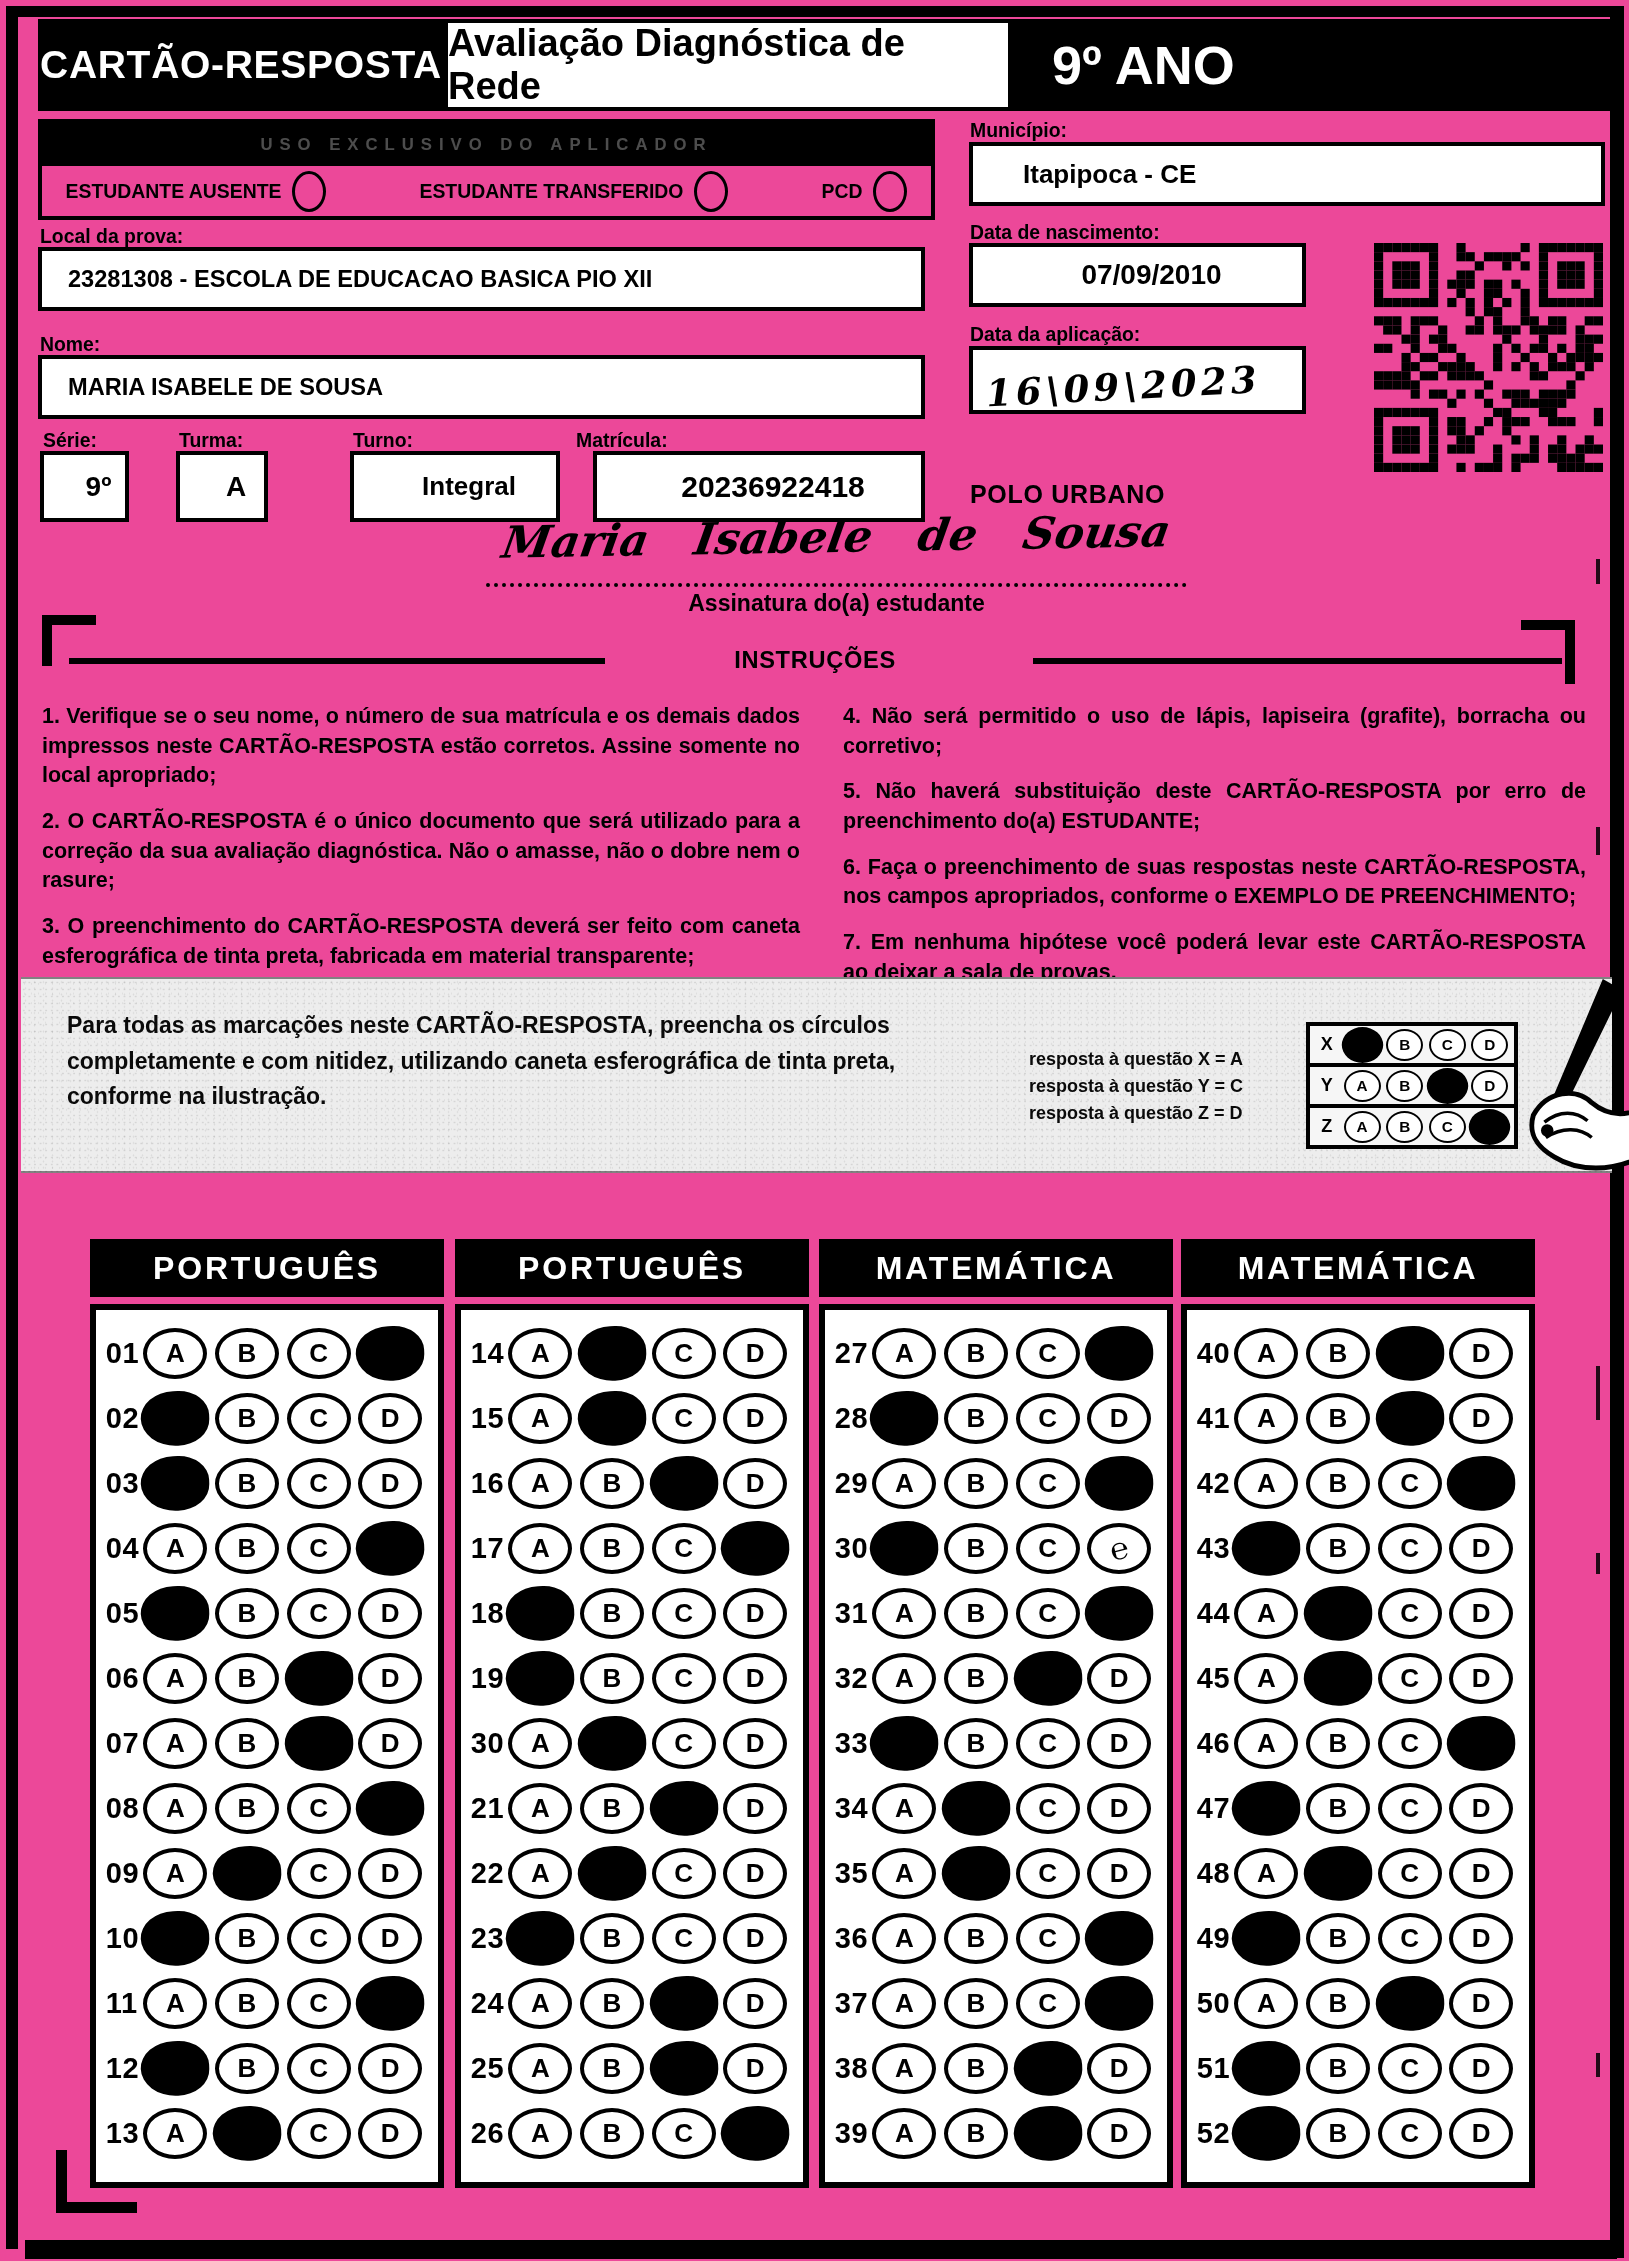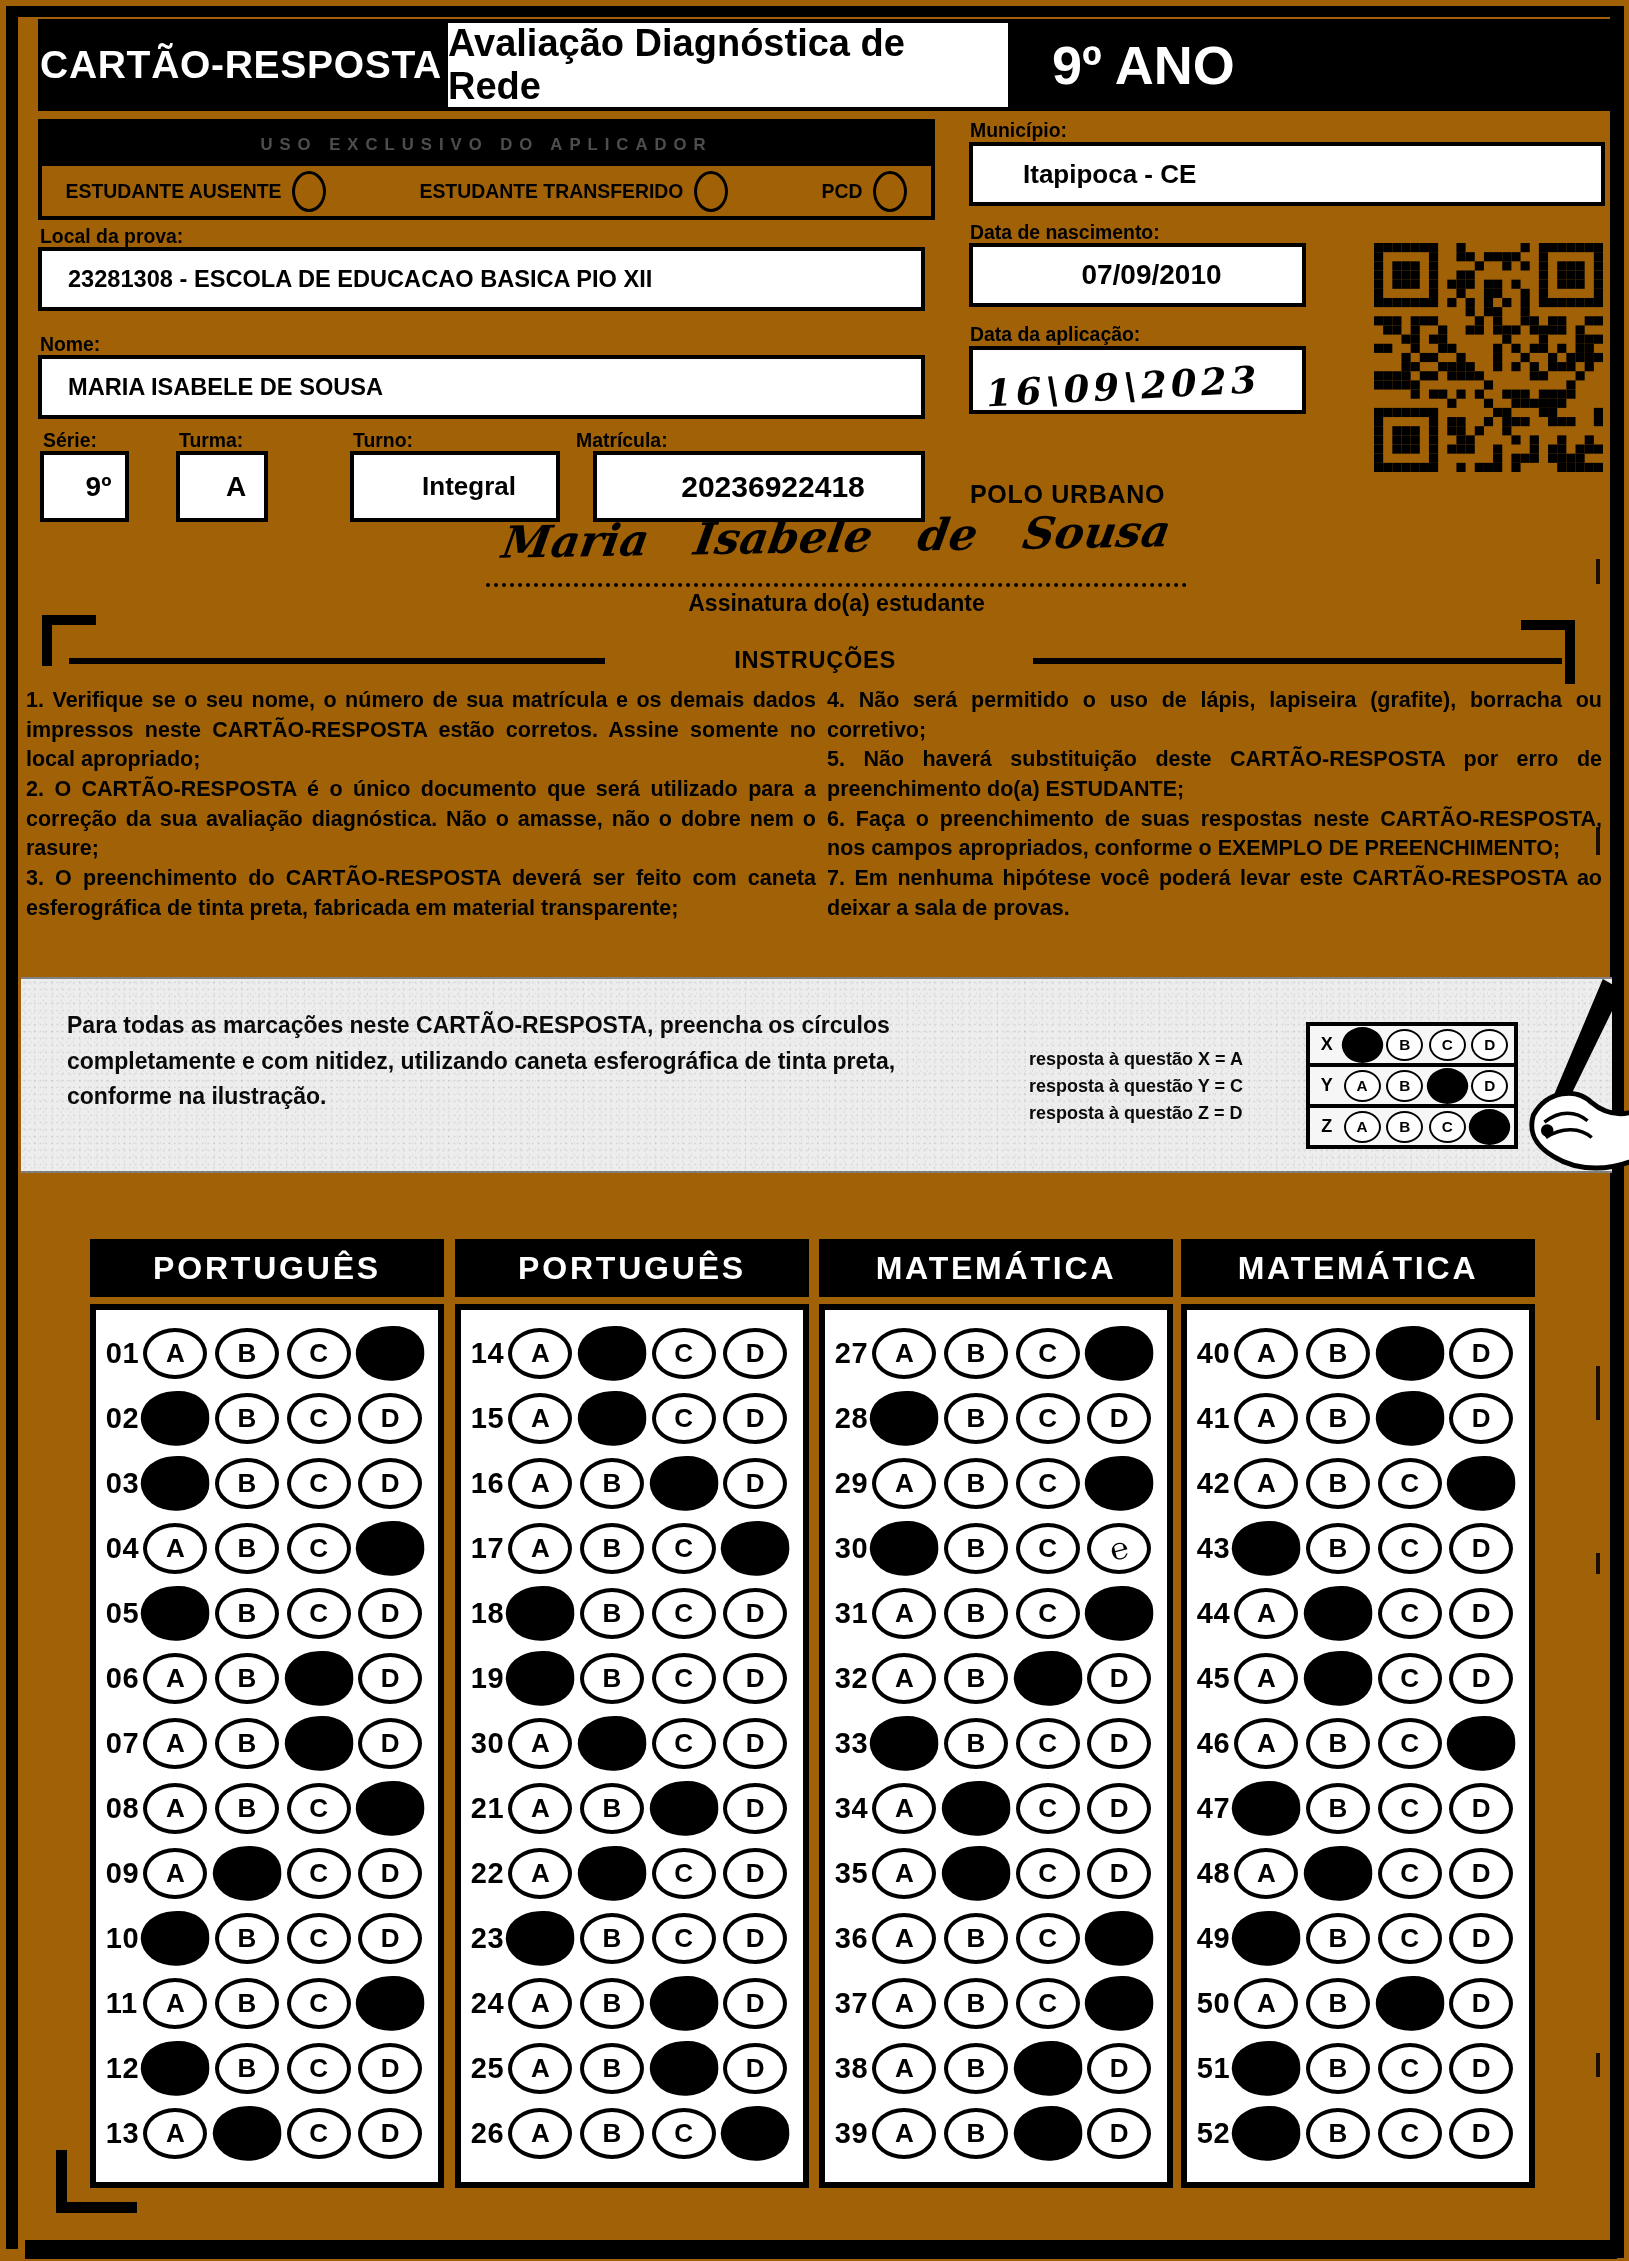--- a/index.html
+++ b/index.html
@@ -1,16 +1,16 @@
 <!DOCTYPE html>
 <html style="font-size:11px"><head>
 <meta charset="utf-8">
 <style>
   html,body{margin:0;padding:0;background:#888;}
-  .page{position:relative;width:1630px;height:2261px;background:#a16207;overflow:hidden;
+  .page{position:relative;width:1630px;height:2261px;background:#ec4899;overflow:hidden;
         font-family:"Liberation Sans",sans-serif;color:#000;}
   
   .bar{position:absolute;background:#000;}
   
   .hdr-black{position:absolute;background:#000;color:#fff;display:flex;align-items:center;}
   .hdr-title{left:38px;top:19.4px;width:406px;height:92px;justify-content:center;
              font-size:39px;font-weight:bold;letter-spacing:0.7px;}
   .hdr-assess{position:absolute;left:444px;top:19.4px;width:568px;height:92px;background:#fff;
               border:4.9px solid #000;box-sizing:border-box;display:flex;align-items:center;justify-content:center;
               font-size:38px;font-weight:bold;}
@@ -33,21 +33,21 @@
             font-family:"DejaVu Serif",serif;font-style:italic;font-size:44px;font-weight:bold;
             transform:skewX(-10deg) rotate(-1deg);word-spacing:30.5px;white-space:nowrap;}
   .sig-label{position:absolute;left:486px;top:590px;width:701px;text-align:center;font-size:23px;font-weight:bold;}
   .hand-date{width:100%;font-family:"DejaVu Serif",serif;font-style:italic;font-weight:bold;
              font-size:37px;transform:rotate(-3deg) translateY(5.6px);letter-spacing:4.2px;padding-left:12.5px;}
   
   .crn{position:absolute;background:#000;}
   
   .instr-title{position:absolute;left:604px;top:647px;width:422px;text-align:center;font-size:23.6px;font-weight:bold;letter-spacing:0.7px;}
   .instr-col{position:absolute;top:686px;font-size:21.5px;font-weight:bold;line-height:1.38;text-align:justify;}
-  .instr-col p{margin:0;}
+  .instr-col p{margin:16px;}
   
   .band{position:absolute;left:21px;top:977px;width:1591px;height:196px;box-sizing:border-box;
         border-top:2.1px solid rgba(0,0,0,.45);border-bottom:2.1px solid rgba(0,0,0,.45);
         background-image:radial-gradient(circle,rgba(0,0,0,.10) 0.7px,transparent 1.2px),
                          radial-gradient(circle,rgba(0,0,0,.08) 0.7px,transparent 1.1px),
                          radial-gradient(circle,rgba(0,0,0,.06) 0.7px,transparent 1px);
         background-size:5.6px 7px,9px 6.2px,7px 9.7px;background-color:#ededed;}
   .band-text{position:absolute;left:46px;top:29px;width:909px;font-size:23px;font-weight:bold;line-height:1.55;color:#0a0a0a;}
   .band-legend{position:absolute;left:1008px;top:67px;font-size:18px;font-weight:bold;line-height:1.5;color:#0a0a0a;}
   .ex-grid{position:absolute;left:1285px;top:43px;border:4.9px solid #000;background:#f6f6f6;}

